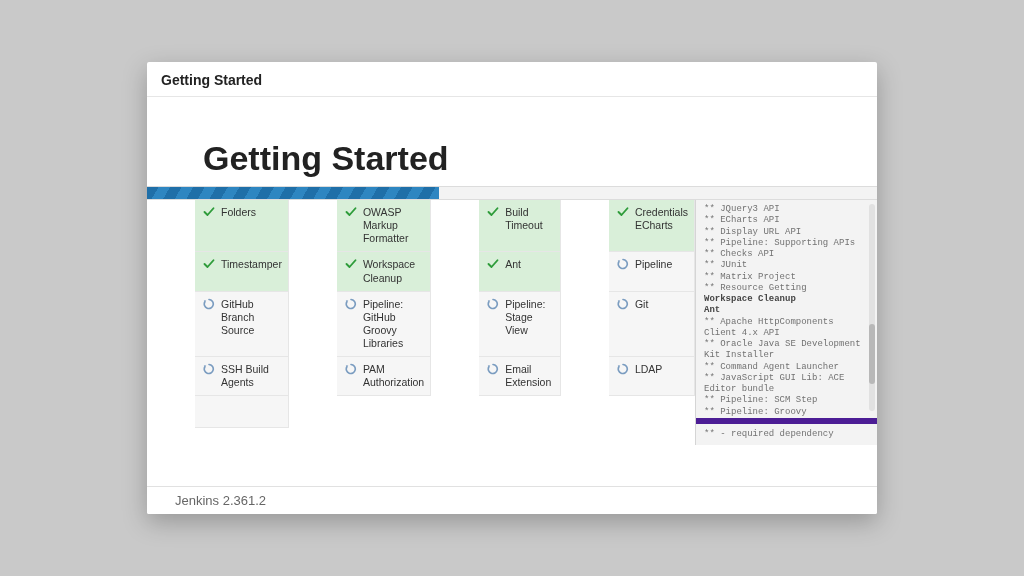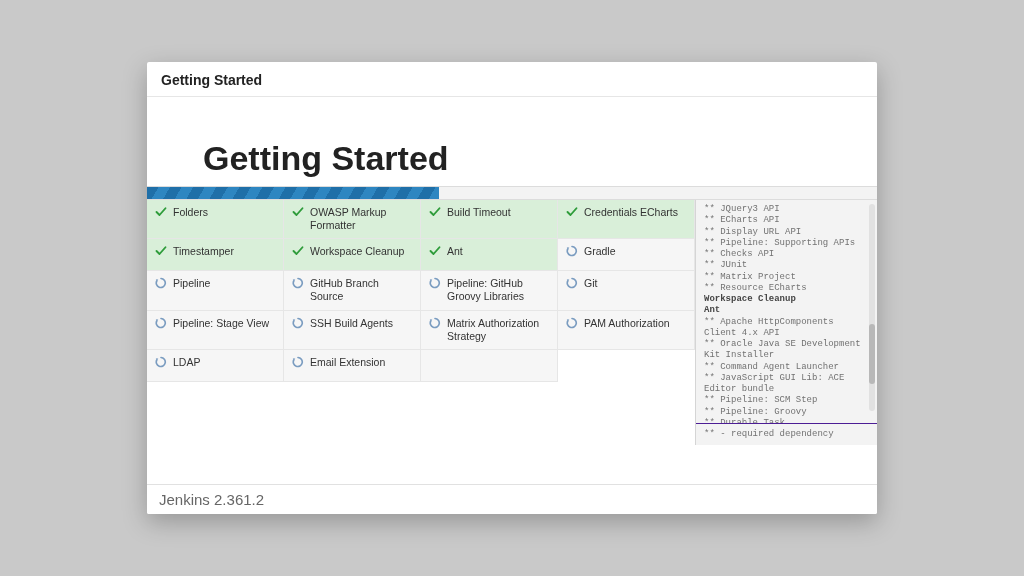--- a/index.html
+++ b/index.html
@@ -70,20 +70,21 @@
     border-right: 1px solid #e6e6e6;
     border-bottom: 1px solid #e6e6e6;
     padding: 6px 6px 6px 8px;
     font-size: 10.5px;
     color: #333;
     min-height: 32px;
     display: flex;
     align-items: flex-start;
     gap: 6px;
     background: #f6f6f6;
+    margin-left: 48px;
   }
   .plugin-cell.done { background: #d9efd9; }
   .plugin-cell.empty { background: #f6f6f6; }
   .cell-label { line-height: 1.25; }
   .log-panel {
     width: 182px;
     border-left: 1px solid #d5d5d5;
     background: #f3f3f3;
     font-family: "Consolas","Courier New",monospace;
     font-size: 9px;
@@ -111,30 +112,30 @@
     height: 60px;
     top: 120px;
     background: #b8b8b8;
     border-radius: 3px;
   }
   .footnote {
     position:absolute;
     bottom:0;
     left:0;
     right:0;
-    border-top:1px solid #4c1d95;
+    border-top:6px solid #4c1d95;
     padding: 5px 8px;
     background:#f3f3f3;
   }
   .footer {
     position: absolute;
     left: 0; right: 0; bottom: 0;
     border-top: 1px solid #e1e1e1;
-    padding: 6px 12px;
-    font-size: 15px;
+    padding: 6px 28px;
+    font-size: 13px;
     color: #666;
     background: #fff;
   }
   .iconwrap svg { display:block; }
 </style>
 </head>
 <body>
 
 <div class="window">
 
@@ -209,29 +210,20 @@
           </span>
           <span class="cell-label">Ant</span>
         </div>
         <div class="plugin-cell ">
           <span class="iconwrap">
             <svg viewBox="0 0 16 16" width="12" height="12">
               <path d="M8 2 A6 6 0 1 1 2.5 5" stroke="#7a9cc0" stroke-width="2.2" fill="none" stroke-linecap="round"></path>
               <path d="M1 3 L2.5 5 L4.5 3.2 Z" fill="#7a9cc0"></path>
             </svg>
           </span>
-          <span class="cell-label">Gradle</span>
-        </div>
-        <div class="plugin-cell ">
-          <span class="iconwrap">
-            <svg viewBox="0 0 16 16" width="12" height="12">
-              <path d="M8 2 A6 6 0 1 1 2.5 5" stroke="#7a9cc0" stroke-width="2.2" fill="none" stroke-linecap="round"></path>
-              <path d="M1 3 L2.5 5 L4.5 3.2 Z" fill="#7a9cc0"></path>
-            </svg>
-          </span>
           <span class="cell-label">Pipeline</span>
         </div>
         <div class="plugin-cell ">
           <span class="iconwrap">
             <svg viewBox="0 0 16 16" width="12" height="12">
               <path d="M8 2 A6 6 0 1 1 2.5 5" stroke="#7a9cc0" stroke-width="2.2" fill="none" stroke-linecap="round"></path>
               <path d="M1 3 L2.5 5 L4.5 3.2 Z" fill="#7a9cc0"></path>
             </svg>
           </span>
           <span class="cell-label">GitHub Branch Source</span>
@@ -245,89 +237,80 @@
           </span>
           <span class="cell-label">Pipeline: GitHub Groovy Libraries</span>
         </div>
         <div class="plugin-cell ">
           <span class="iconwrap">
             <svg viewBox="0 0 16 16" width="12" height="12">
               <path d="M8 2 A6 6 0 1 1 2.5 5" stroke="#7a9cc0" stroke-width="2.2" fill="none" stroke-linecap="round"></path>
               <path d="M1 3 L2.5 5 L4.5 3.2 Z" fill="#7a9cc0"></path>
             </svg>
           </span>
+          <span class="cell-label">Pipeline: Stage View</span>
+        </div>
+        <div class="plugin-cell ">
+          <span class="iconwrap">
+            <svg viewBox="0 0 16 16" width="12" height="12">
+              <path d="M8 2 A6 6 0 1 1 2.5 5" stroke="#7a9cc0" stroke-width="2.2" fill="none" stroke-linecap="round"></path>
+              <path d="M1 3 L2.5 5 L4.5 3.2 Z" fill="#7a9cc0"></path>
+            </svg>
+          </span>
           <span class="cell-label">Git</span>
         </div>
         <div class="plugin-cell ">
           <span class="iconwrap">
             <svg viewBox="0 0 16 16" width="12" height="12">
               <path d="M8 2 A6 6 0 1 1 2.5 5" stroke="#7a9cc0" stroke-width="2.2" fill="none" stroke-linecap="round"></path>
               <path d="M1 3 L2.5 5 L4.5 3.2 Z" fill="#7a9cc0"></path>
             </svg>
           </span>
-          <span class="cell-label">Pipeline: Stage View</span>
-        </div>
-        <div class="plugin-cell ">
-          <span class="iconwrap">
-            <svg viewBox="0 0 16 16" width="12" height="12">
-              <path d="M8 2 A6 6 0 1 1 2.5 5" stroke="#7a9cc0" stroke-width="2.2" fill="none" stroke-linecap="round"></path>
-              <path d="M1 3 L2.5 5 L4.5 3.2 Z" fill="#7a9cc0"></path>
-            </svg>
-          </span>
           <span class="cell-label">SSH Build Agents</span>
         </div>
         <div class="plugin-cell ">
           <span class="iconwrap">
             <svg viewBox="0 0 16 16" width="12" height="12">
               <path d="M8 2 A6 6 0 1 1 2.5 5" stroke="#7a9cc0" stroke-width="2.2" fill="none" stroke-linecap="round"></path>
               <path d="M1 3 L2.5 5 L4.5 3.2 Z" fill="#7a9cc0"></path>
             </svg>
           </span>
-          <span class="cell-label">Matrix Authorization Strategy</span>
-        </div>
-        <div class="plugin-cell ">
-          <span class="iconwrap">
-            <svg viewBox="0 0 16 16" width="12" height="12">
-              <path d="M8 2 A6 6 0 1 1 2.5 5" stroke="#7a9cc0" stroke-width="2.2" fill="none" stroke-linecap="round"></path>
-              <path d="M1 3 L2.5 5 L4.5 3.2 Z" fill="#7a9cc0"></path>
-            </svg>
-          </span>
           <span class="cell-label">PAM Authorization</span>
         </div>
         <div class="plugin-cell ">
           <span class="iconwrap">
             <svg viewBox="0 0 16 16" width="12" height="12">
               <path d="M8 2 A6 6 0 1 1 2.5 5" stroke="#7a9cc0" stroke-width="2.2" fill="none" stroke-linecap="round"></path>
               <path d="M1 3 L2.5 5 L4.5 3.2 Z" fill="#7a9cc0"></path>
             </svg>
           </span>
+          <span class="cell-label">Email Extension</span>
+        </div>
+        <div class="plugin-cell ">
+          <span class="iconwrap">
+            <svg viewBox="0 0 16 16" width="12" height="12">
+              <path d="M8 2 A6 6 0 1 1 2.5 5" stroke="#7a9cc0" stroke-width="2.2" fill="none" stroke-linecap="round"></path>
+              <path d="M1 3 L2.5 5 L4.5 3.2 Z" fill="#7a9cc0"></path>
+            </svg>
+          </span>
           <span class="cell-label">LDAP</span>
-        </div>
-        <div class="plugin-cell ">
-          <span class="iconwrap">
-            <svg viewBox="0 0 16 16" width="12" height="12">
-              <path d="M8 2 A6 6 0 1 1 2.5 5" stroke="#7a9cc0" stroke-width="2.2" fill="none" stroke-linecap="round"></path>
-              <path d="M1 3 L2.5 5 L4.5 3.2 Z" fill="#7a9cc0"></path>
-            </svg>
-          </span>
-          <span class="cell-label">Email Extension</span>
         </div>
         <div class="plugin-cell empty"></div>
       </div>
 
     <div class="log-panel">
       <div id="log-top">
           <div class="line">** JQuery3 API</div>
           <div class="line">** ECharts API</div>
           <div class="line">** Display URL API</div>
           <div class="line">** Pipeline: Supporting APIs</div>
           <div class="line">** Checks API</div>
           <div class="line">** JUnit</div>
           <div class="line">** Matrix Project</div>
-          <div class="line">** Resource ECharts</div>
+          <div class="line">** Resource Getting</div>
         </div>
       <div class="line bold">Workspace Cleanup</div>
       <div class="line bold">Ant</div>
       <div id="log-bot">
           <div class="line">** Apache HttpComponents Client 4.x API</div>
           <div class="line">** Oracle Java SE Development Kit Installer</div>
           <div class="line">** Command Agent Launcher</div>
           <div class="line">** JavaScript GUI Lib: ACE Editor bundle</div>
           <div class="line">** Pipeline: SCM Step</div>
           <div class="line">** Pipeline: Groovy</div>

